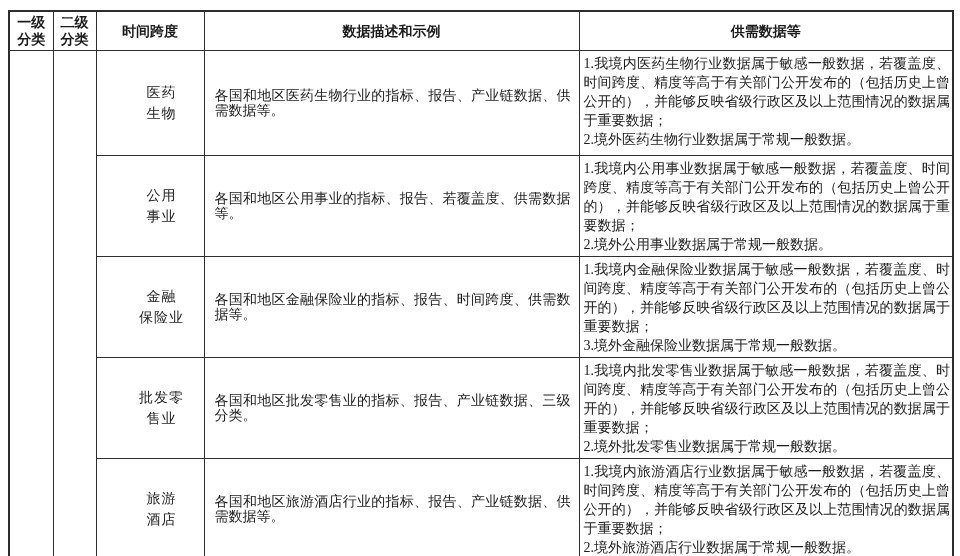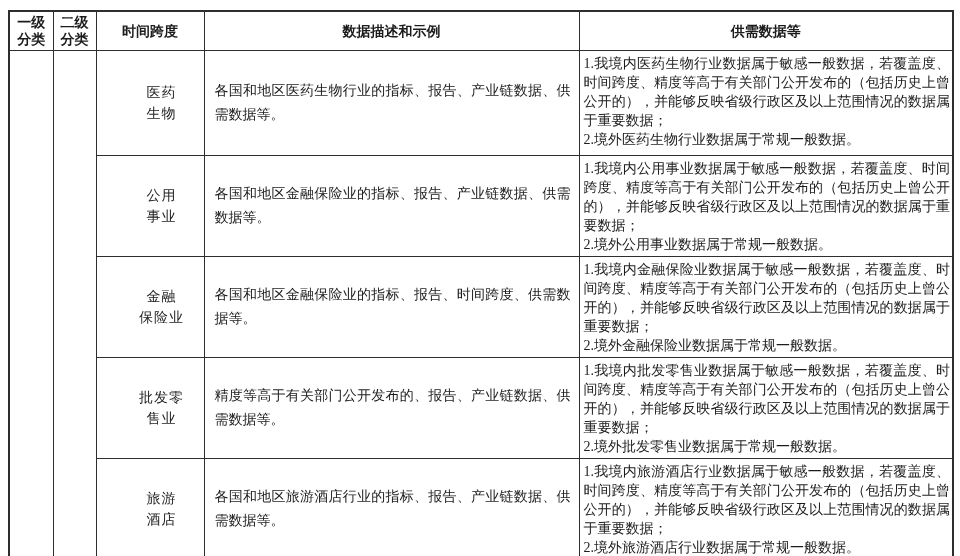--- a/index.html
+++ b/index.html
@@ -36,21 +36,21 @@
     text-align: center;
     vertical-align: middle;
     white-space: pre-line;
     line-height: 21px;
     letter-spacing: 1px;
   }
   td.c4 {
     text-align: justify;
     vertical-align: middle;
     padding: 4px 8px 4px 10px;
-    line-height: 24px;
+    line-height: 15px;
   }
   td.c5 {
     text-align: justify;
     vertical-align: top;
     padding: 3px 2px 2px 4px;
     line-height: 19px;
     white-space: pre-line;
   }
   tr.hdr   { height: 37px; }
   tr.row0  { height: 105px; }
@@ -86,35 +86,35 @@
       <td class="c2" rowspan="5"></td>
       <td class="c3">医药
 生物</td>
       <td class="c4">各国和地区医药生物行业的指标、报告、产业链数据、供需数据等。</td>
       <td class="c5">1.我境内医药生物行业数据属于敏感一般数据，若覆盖度、时间跨度、精度等高于有关部门公开发布的（包括历史上曾公开的），并能够反映省级行政区及以上范围情况的数据属于重要数据；
 2.境外医药生物行业数据属于常规一般数据。</td>
     </tr>
     <tr class="row1">
       <td class="c3">公用
 事业</td>
-      <td class="c4">各国和地区金融保险业的指标、报告、产业链数据、供需数据等。</td>
+      <td class="c4">各国和地区公用事业的指标、报告、若覆盖度、供需数据等。</td>
       <td class="c5">1.我境内公用事业数据属于敏感一般数据，若覆盖度、时间跨度、精度等高于有关部门公开发布的（包括历史上曾公开的），并能够反映省级行政区及以上范围情况的数据属于重要数据；
 2.境外公用事业数据属于常规一般数据。</td>
     </tr>
     <tr class="row2">
       <td class="c3">金融
 保险业</td>
       <td class="c4">各国和地区金融保险业的指标、报告、时间跨度、供需数据等。</td>
       <td class="c5">1.我境内金融保险业数据属于敏感一般数据，若覆盖度、时间跨度、精度等高于有关部门公开发布的（包括历史上曾公开的），并能够反映省级行政区及以上范围情况的数据属于重要数据；
-2.境外金融保险业数据属于常规一般数据。</td>
+3.境外金融保险业数据属于常规一般数据。</td>
     </tr>
     <tr class="row3">
       <td class="c3">批发零
 售业</td>
-      <td class="c4">精度等高于有关部门公开发布的、报告、产业链数据、供需数据等。</td>
+      <td class="c4">各国和地区批发零售业的指标、报告、产业链数据、三级分类。</td>
       <td class="c5">1.我境内批发零售业数据属于敏感一般数据，若覆盖度、时间跨度、精度等高于有关部门公开发布的（包括历史上曾公开的），并能够反映省级行政区及以上范围情况的数据属于重要数据；
 2.境外批发零售业数据属于常规一般数据。</td>
     </tr>
     <tr class="row4">
       <td class="c3">旅游
 酒店</td>
       <td class="c4">各国和地区旅游酒店行业的指标、报告、产业链数据、供需数据等。</td>
       <td class="c5">1.我境内旅游酒店行业数据属于敏感一般数据，若覆盖度、时间跨度、精度等高于有关部门公开发布的（包括历史上曾公开的），并能够反映省级行政区及以上范围情况的数据属于重要数据；
 2.境外旅游酒店行业数据属于常规一般数据。</td>
     </tr>

